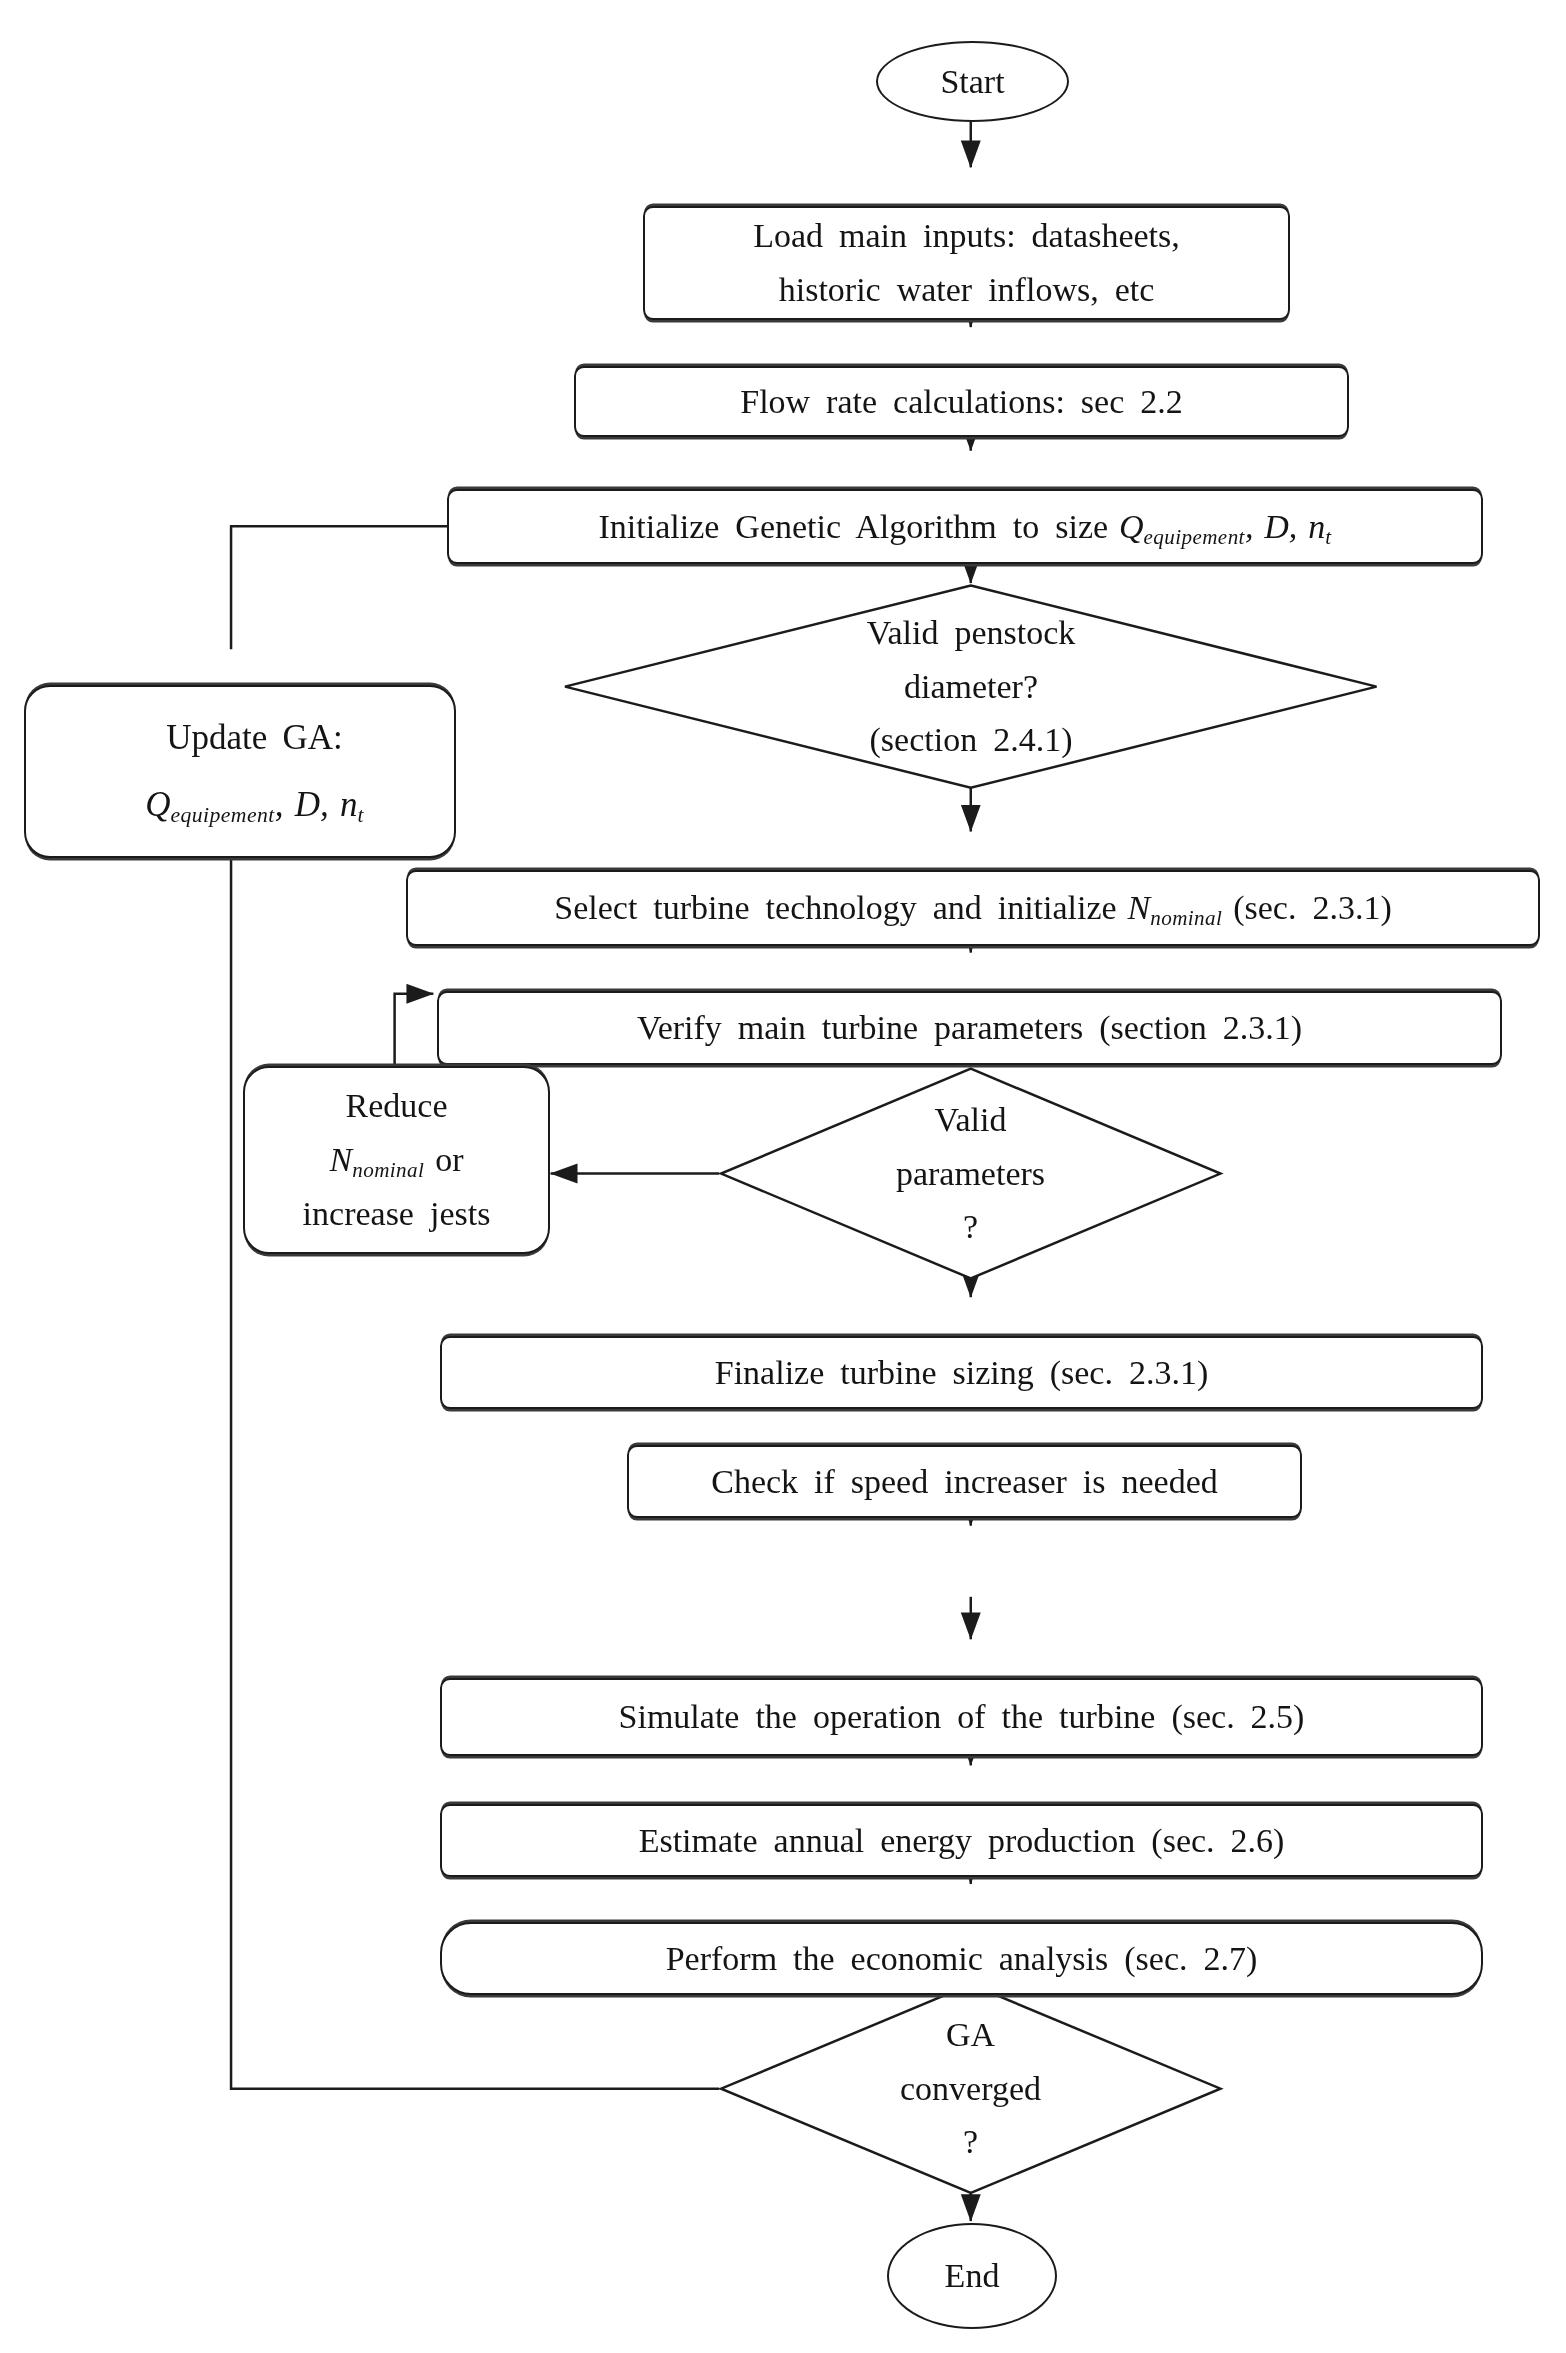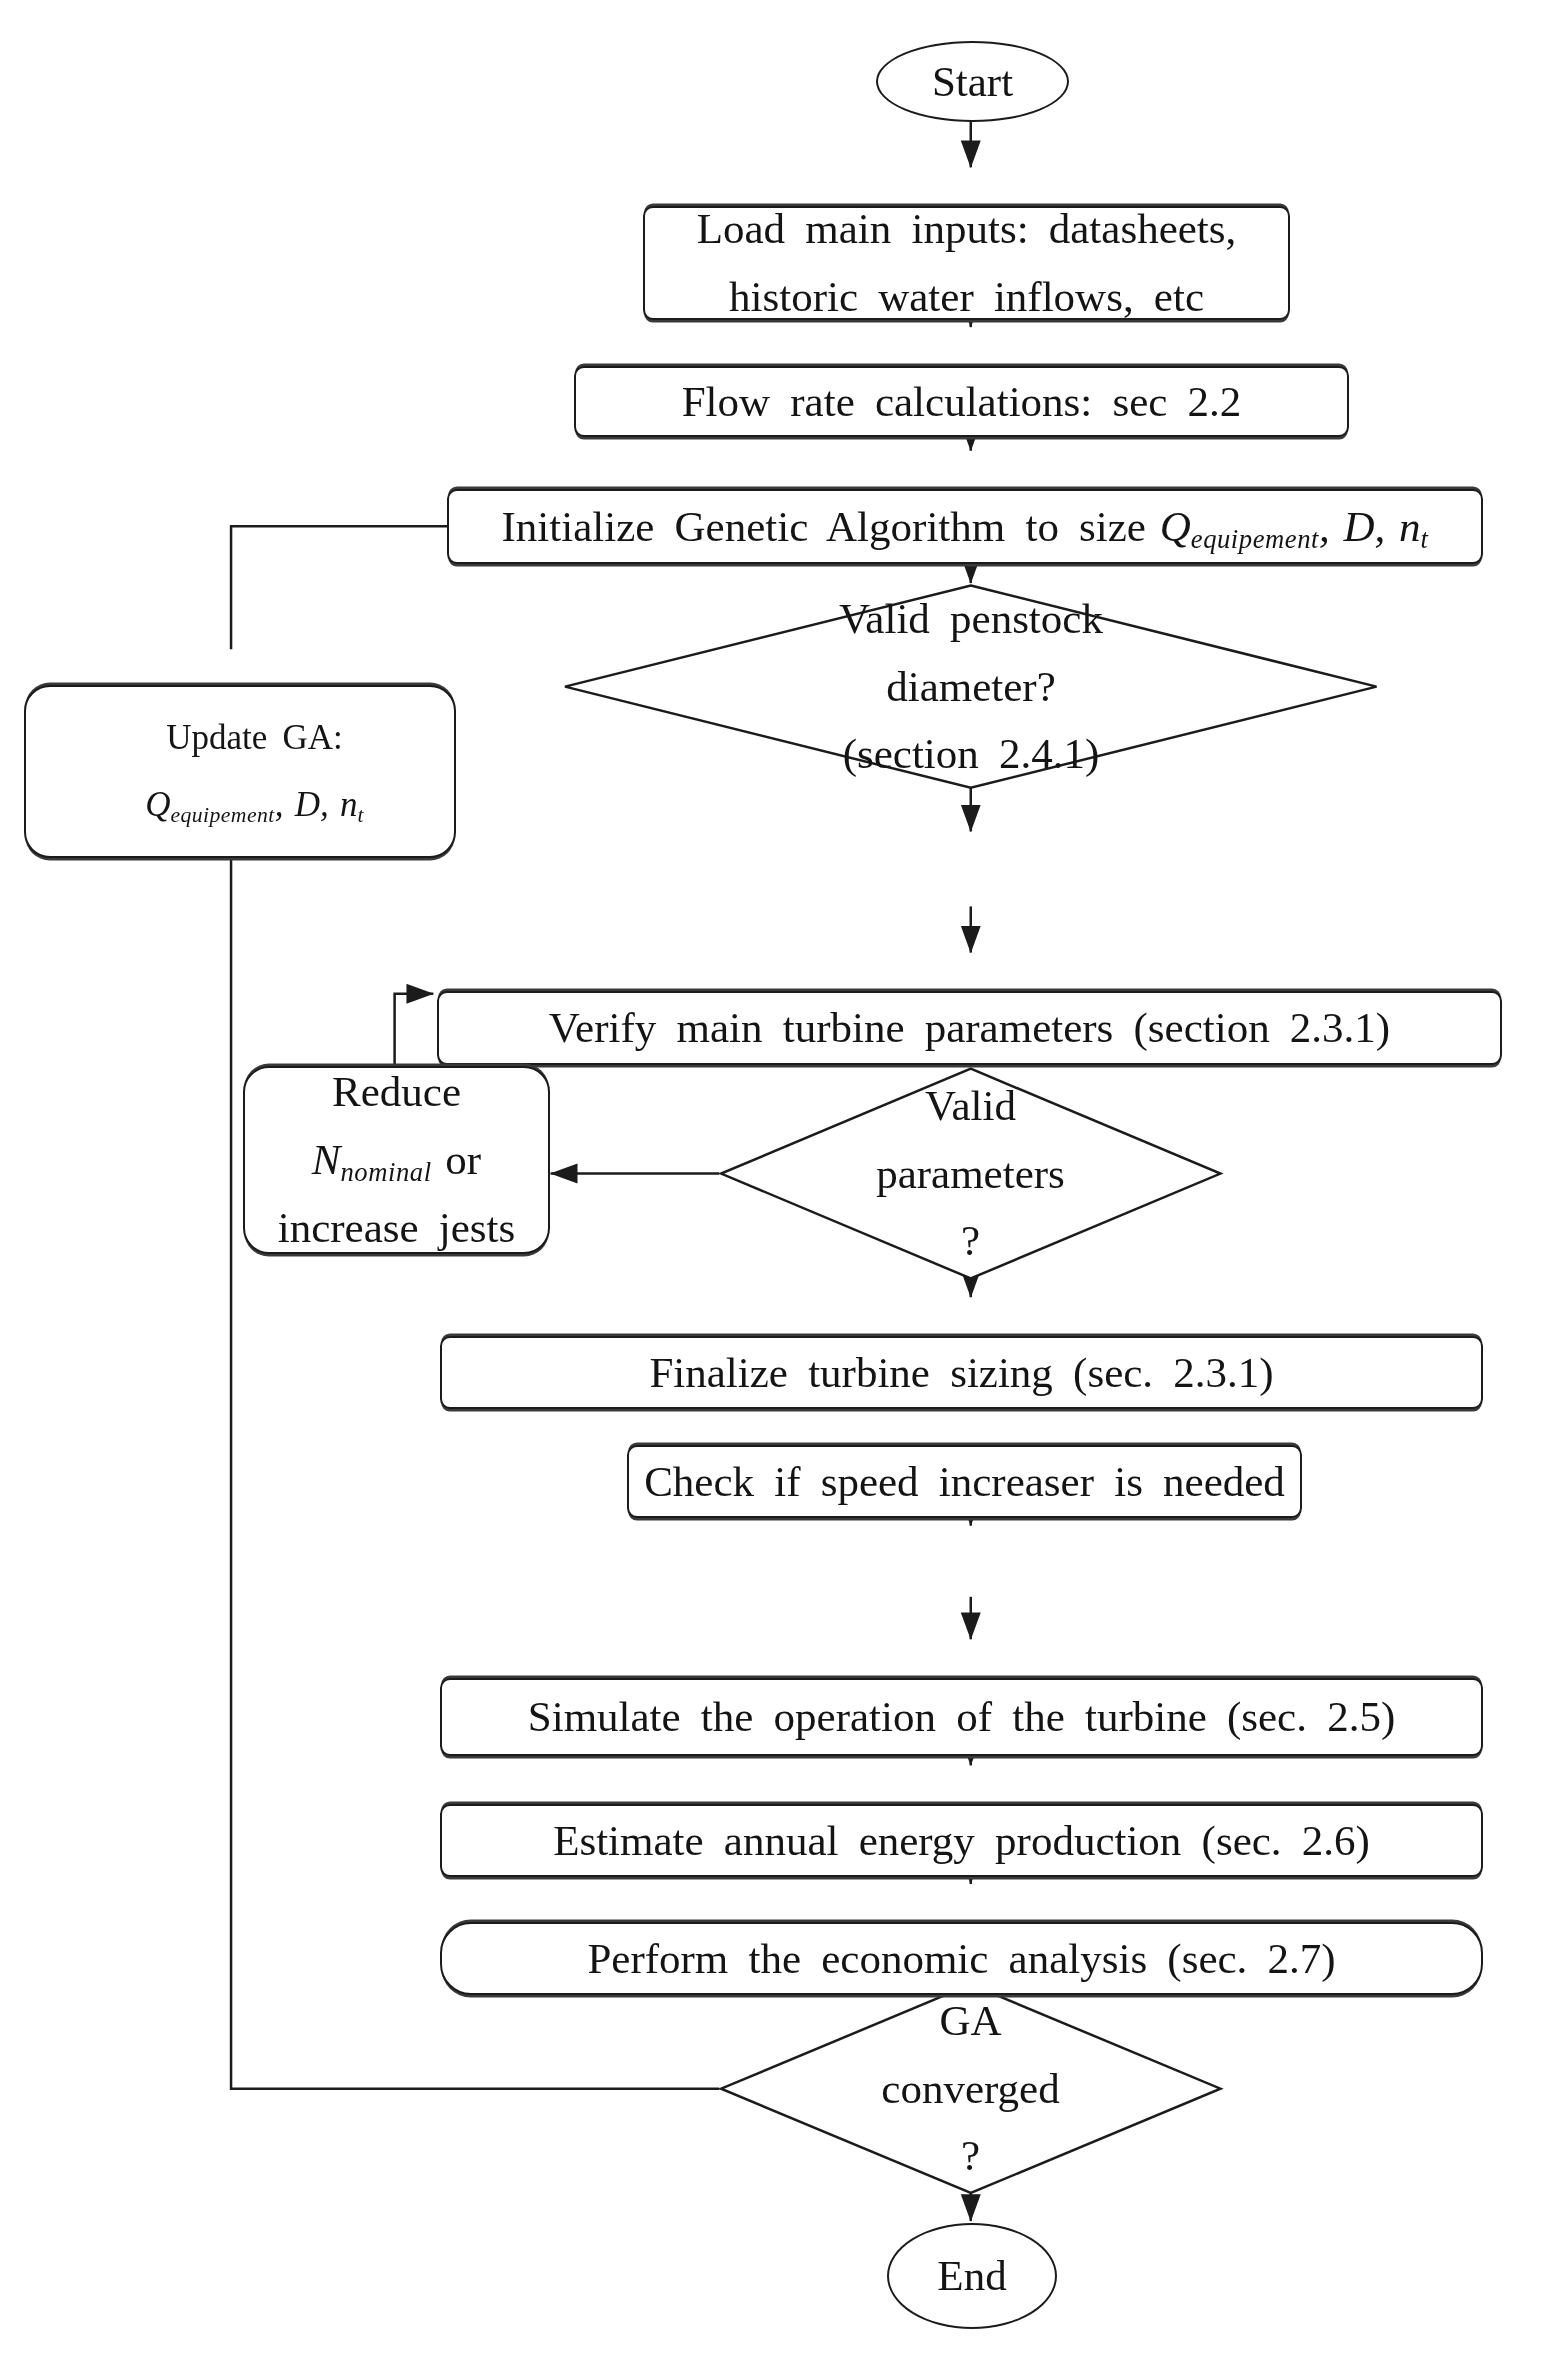--- a/index.html
+++ b/index.html
@@ -7,21 +7,21 @@
           font-family:"Liberation Serif","DejaVu Serif",serif;color:#141414;}
   #wires{position:absolute;left:0;top:0;z-index:1;}
   .node{position:absolute;z-index:2;display:flex;flex-direction:column;align-items:center;
         justify-content:center;text-align:center;background:#fff;}
   .box{border:2.5px solid #1b1b1b;border-radius:10px;
        box-shadow:0 3.7px 0 -1.2px #3a3a3a,0 -3.7px 0 -1.2px #3a3a3a;margin-top:36px;}
   .soft{border-radius:26px;}
   .ellipse{border:2.5px solid #1b1b1b;border-radius:50%;}
   .dtext{position:absolute;z-index:3;display:flex;flex-direction:column;align-items:center;
          justify-content:center;text-align:center;background:transparent;}
-  .t{font-size:43px;line-height:1.58;word-spacing:0.22em;white-space:nowrap;}
+  .t{font-size:34px;line-height:1.58;word-spacing:0.22em;white-space:nowrap;}
   .t2{font-size:35px;line-height:1.9;word-spacing:0.18em;white-space:nowrap;}
   .mi{font-style:italic;}
   sub.mi{font-size:0.62em;vertical-align:baseline;position:relative;top:0.28em;letter-spacing:0.02em;}
   .gap{margin-left:0.32em;}
   .gapr{margin-right:0.32em;}
 </style>
 </head>
 <body>
 
 <div id="canvas">
@@ -87,20 +87,25 @@
     </span>
   </div>
 
   <div class="node box soft" style="left:24px;top:649px;width:399px;height:169px;padding-left:29px;">
     <span class="t2">Update GA:</span>
     <span class="t2">
       <span class="mi">Q</span><sub class="mi">equipement</sub><span class="mi gapr">,</span><span class="mi">D</span><span class="mi gapr">,</span><span class="mi">n</span><sub class="mi">t</sub>
     </span>
   </div>
 
+  <div class="node box" style="left:406px;top:834px;width:1130px;height:72px;">
+    <span class="t">
+      <span>Select turbine technology and initialize</span><span class="gap"></span><span class="mi">N</span><sub class="mi">nominal</sub><span class="gap">(sec. 2.3.1)</span>
+    </span>
+  </div>
 
   <div class="node box" style="left:437px;top:955px;width:1061px;height:70px;">
     <span class="t">Verify main turbine parameters (section 2.3.1)</span>
   </div>
 
   <div class="node box soft" style="left:243px;top:1030px;width:303px;height:184px;">
     <span class="t">Reduce</span>
     <span class="t">
       <span class="mi">N</span><sub class="mi">nominal</sub><span class="gap">or</span>
     </span>

